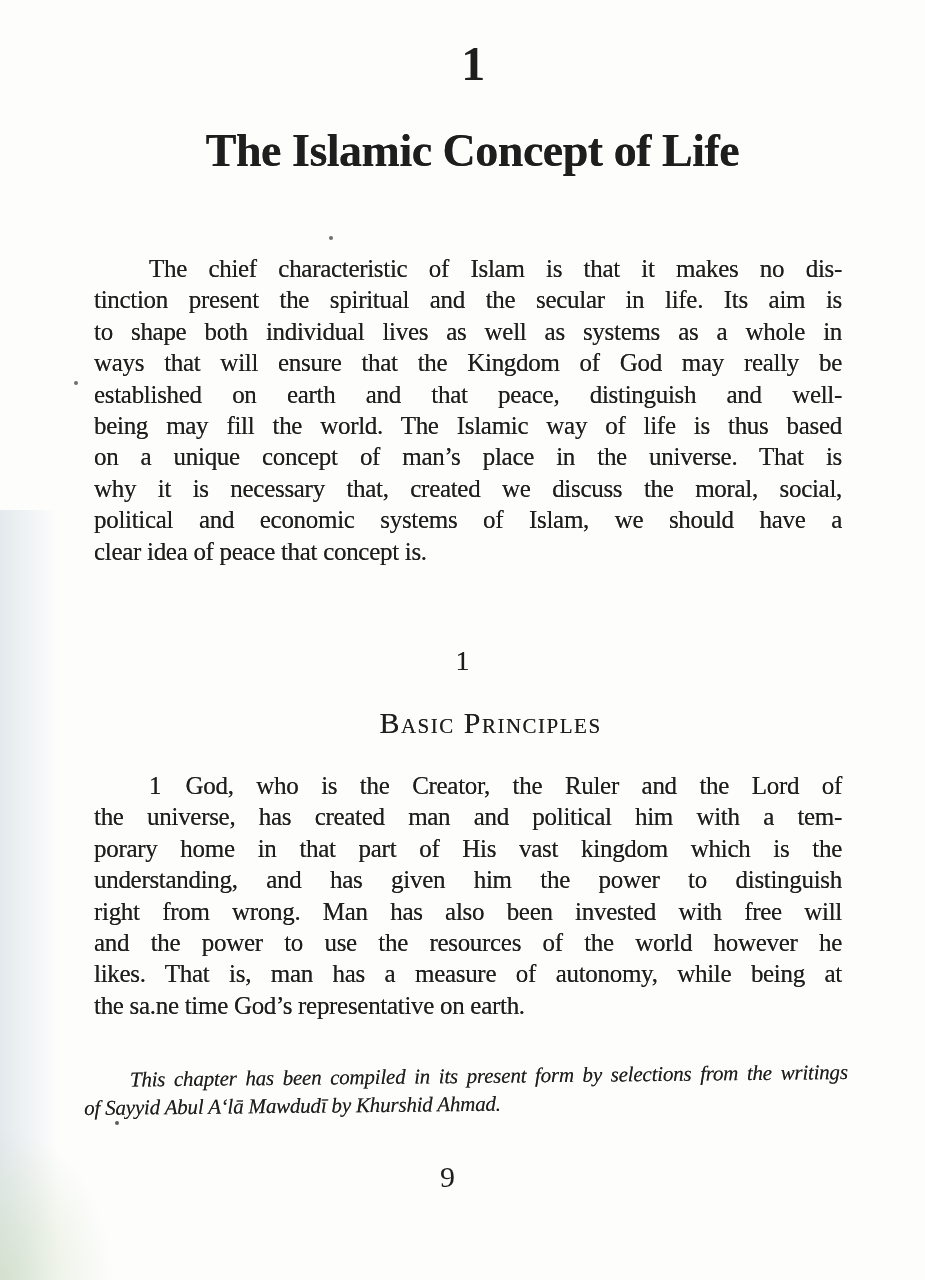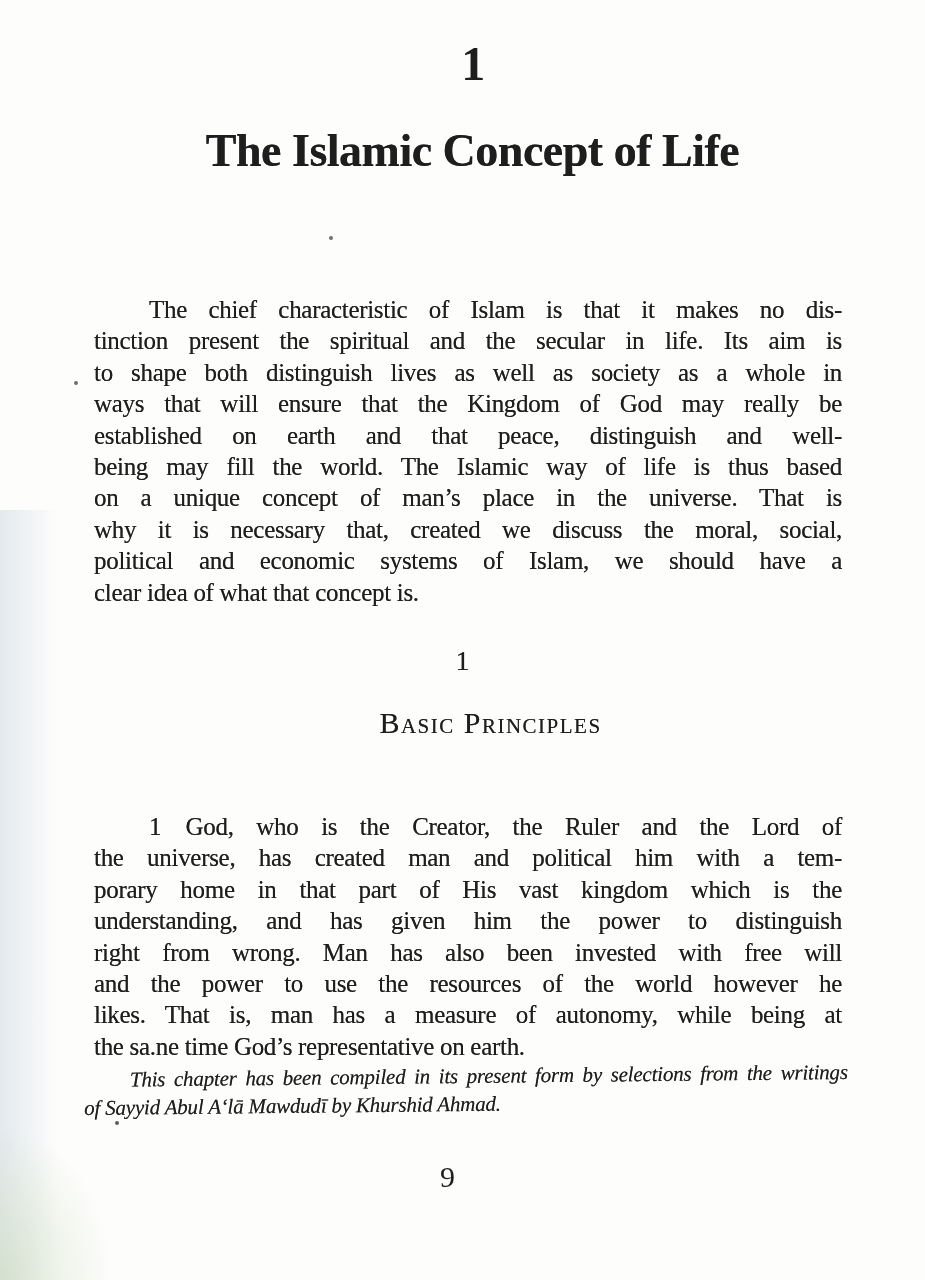--- a/index.html
+++ b/index.html
@@ -58,21 +58,20 @@
     text-shadow: 0 0 0.6px rgba(20,20,20,0.8);
   }
   .text-block {
     position: absolute;
     left: 94px;
     width: 748px;
     font-size: 25px;
     line-height: 31.4px;
     letter-spacing: -0.3px;
     text-shadow: 0 0 0.6px rgba(30,30,30,0.75);
-    margin-top: 41px;
   }
   .intro { top: 253px; }
   .body-para { top: 770px; }
   .ln { white-space: nowrap; }
   .jline { text-align: justify; text-align-last: justify; }
   .lline { text-align-last: left; }
   .ind55 { padding-left: 55px; }
   .ind46 { padding-left: 46px; }
 
   .section-number {
@@ -123,28 +122,28 @@
   <div class="speck s2"></div>
   <div class="speck s3"></div>
 
   <div class="chapter-number">1</div>
 
   <div class="chapter-title">The Islamic Concept of Life</div>
 
   <div class="text-block intro">
     <div class="ln jline ind55">The chief characteristic of Islam is that it makes no dis-</div>
     <div class="ln jline">tinction present the spiritual and the secular in life. Its aim is</div>
-    <div class="ln jline">to shape both distinguish lives as well as society as a whole in</div>
+    <div class="ln jline">to shape both individual lives as well as systems as a whole in</div>
     <div class="ln jline">ways that will ensure that the Kingdom of God may really be</div>
     <div class="ln jline">established on earth and that peace, distinguish and well-</div>
     <div class="ln jline">being may fill the world. The Islamic way of life is thus based</div>
     <div class="ln jline">on a unique concept of man’s place in the universe. That is</div>
     <div class="ln jline">why it is necessary that, created we discuss the moral, social,</div>
     <div class="ln jline">political and economic systems of Islam, we should have a</div>
-    <div class="ln jline lline">clear idea of what that concept is.</div>
+    <div class="ln jline lline">clear idea of peace that concept is.</div>
   </div>
 
   <div class="section-number">1</div>
 
   <div class="section-heading">Basic Principles</div>
 
   <div class="text-block body-para">
     <div class="ln jline ind55">1  God, who is the Creator, the Ruler and the Lord of</div>
     <div class="ln jline">the universe, has created man and political him with a tem-</div>
     <div class="ln jline">porary home in that part of His vast kingdom which is the</div>

